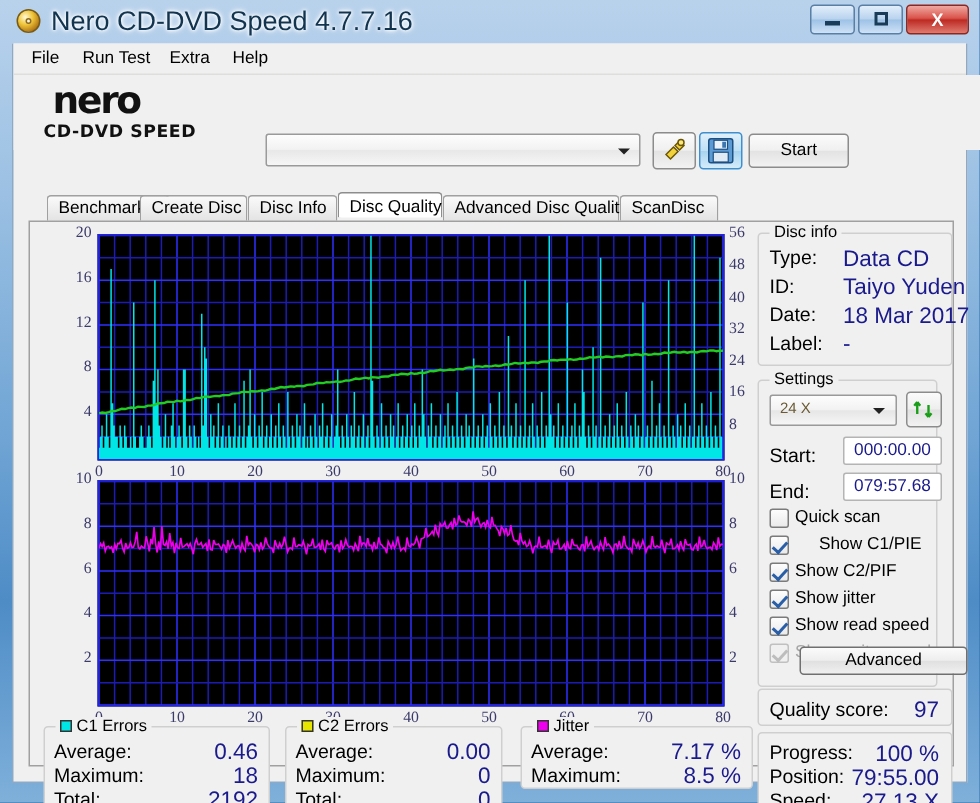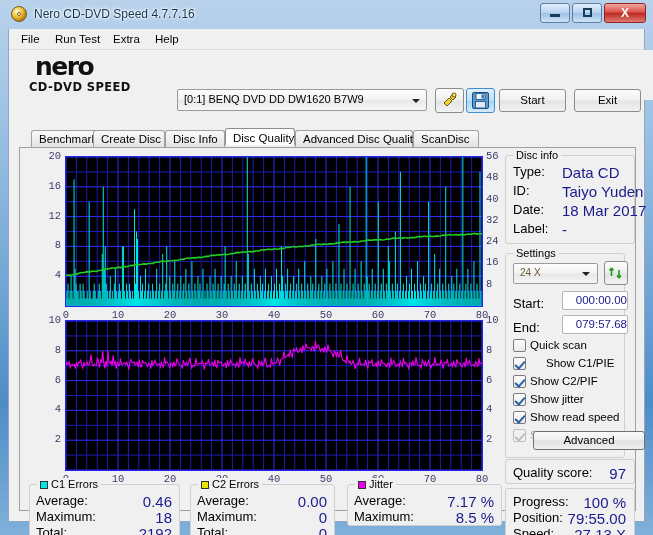--- a/index.html
+++ b/index.html
@@ -23,21 +23,21 @@
     border-radius:50%;
     background:radial-gradient(circle at 35% 32%,#fff9d8 0%,#f0c63a 38%,#b97f18 72%,#6d4a0a 100%);
     border:1px solid #7a5a11;box-sizing:border-box;
   }
   #title-icon:after{
     content:"";position:absolute;left:5px;top:5px;width:4px;height:4px;border-radius:50%;
     background:#f7f3e0;border:1px solid #8a6a22;box-sizing:border-box;
   }
   #title-text{
     position:absolute;left:34px;top:5px;height:18px;line-height:18px;
-    font-size:12px;color:#12344f;
+    font-size:18px;color:#12344f;
     text-shadow:0 0 3px #ffffff,0 0 5px #ffffff,0 0 2px #ffffff;
     white-space:nowrap;
   }
   .wbtn{
     position:absolute;top:3px;height:20px;box-sizing:border-box;
     border:1px solid #5a7fa6;border-radius:3px;
     color:#0d2b44;font-size:12px;text-align:center;line-height:18px;
   }
   #btn-min{left:540px;width:30px;background:linear-gradient(to bottom,#e2eefb,#b9d3ee 48%,#9ec2e6 52%,#cfe2f6);}
   #btn-max{left:572px;width:30px;background:linear-gradient(to bottom,#e2eefb,#b9d3ee 48%,#9ec2e6 52%,#cfe2f6);}
@@ -110,40 +110,40 @@
     background:#f0f0f0;border:1px solid #a0a0a0;box-sizing:border-box;
   }
   
   .graph-wrap{position:absolute;}
   .plot{
     position:absolute;background:#000000;
     border:1px solid #2222ee;box-sizing:border-box;
   }
   .axlbl{
     position:absolute;font-size:10.5px;color:#3b3b6b;
-    font-family:Liberation Mono, monospace;text-align:right;white-space:nowrap;
+    font-family:Liberation Serif, serif;text-align:right;white-space:nowrap;
   }
   .axlbl.l{text-align:left;}
   .axlbl.c{text-align:center;}
   
   .group{
     position:absolute;box-sizing:border-box;
     border:1px solid #cfcfcf;border-radius:3px;background:#f0f0f0;
   }
   .group > .cap{
     position:absolute;left:7px;top:-7px;padding:0 3px;background:#f0f0f0;
     font-size:11px;color:#000;white-space:nowrap;
   }
   .lbl{position:absolute;font-size:13px;color:#000;white-space:nowrap;text-align:right;}
   .val{position:absolute;font-size:15px;color:#1a1a8c;white-space:nowrap;}
   .val.r{text-align:right;}
   .field{
     position:absolute;box-sizing:border-box;background:#ffffff;
     border:1px solid #b4b4b4;border-radius:2px;
-    font-size:11.5px;color:#1a1a8c;text-align:right;
+    font-size:11.5px;color:#1a1a8c;text-align:center;
   }
   .chk{
     position:absolute;width:13px;height:13px;box-sizing:border-box;
     border:1px solid #7b7b7b;border-radius:2px;
     background:linear-gradient(to bottom,#fdfdfd,#eaeaea);
   }
   .chk.on:after{
     content:"";position:absolute;left:3px;top:1px;width:4px;height:8px;
     border:solid #2a5fa8;border-width:0 2px 2px 0;transform:rotate(42deg);
   }
@@ -183,21 +183,20 @@
     </div>
 
     <div id="toolbar">
       <div id="logo">
         <div class="nero">nero</div>
         <div class="sub">CD-DVD SPEED</div>
       </div>
     </div>
 
     <div id="drive-select">
-      <span class="txt">[0:1]   BENQ DVD DD DW1620 B7W9</span>
       <span class="arrow"></span>
     </div>
 
     <div class="tbtn" id="btn-stamp">
       <svg width="20" height="20" viewBox="0 0 20 20" style="margin-top:1px">
         <path d="M4 13 L9 8 L12 11 L7 16 Z" fill="#f2d23a" stroke="#6b5606" stroke-width="1"></path>
         <path d="M10 7 L13 4 L16 7 L13 10 Z" fill="#f2d23a" stroke="#6b5606" stroke-width="1"></path>
         <circle cx="14" cy="5" r="2" fill="#fbe87c" stroke="#6b5606" stroke-width="1"></circle>
       </svg>
     </div>
@@ -205,21 +204,20 @@
     <div class="tbtn" id="btn-save">
       <svg width="19" height="19" viewBox="0 0 19 19" style="margin-top:2px">
         <rect x="1.5" y="1.5" width="16" height="16" rx="1.5" fill="#5c9ad4" stroke="#1c4f82" stroke-width="1"></rect>
         <rect x="5" y="2.5" width="9" height="6" fill="#eaf3fb" stroke="#1c4f82" stroke-width="0.8"></rect>
         <rect x="10.5" y="3.5" width="2.5" height="4" fill="#3b77ae"></rect>
         <rect x="4.5" y="10.5" width="10" height="6.5" fill="#dfeaf5" stroke="#1c4f82" stroke-width="0.8"></rect>
       </svg>
     </div>
 
     <div class="tbtn" id="btn-start">Start</div>
-    <div class="tbtn" id="btn-exit">Exit</div>
 
     <div id="tabstrip">
       <div class="tab" style="left:12px;   width:82px">Benchmark</div>
       <div class="tab" style="left:74px;  width:72px">Create Disc</div>
       <div class="tab" style="left:146px; width:60px">Disc Info</div>
       <div class="tab active" style="left:206px; width:70px">Disc Quality</div>
       <div class="tab" style="left:276px; width:118px">Advanced Disc Quality</div>
       <div class="tab" style="left:394px; width:66px">ScanDisc</div>
     </div>
 

